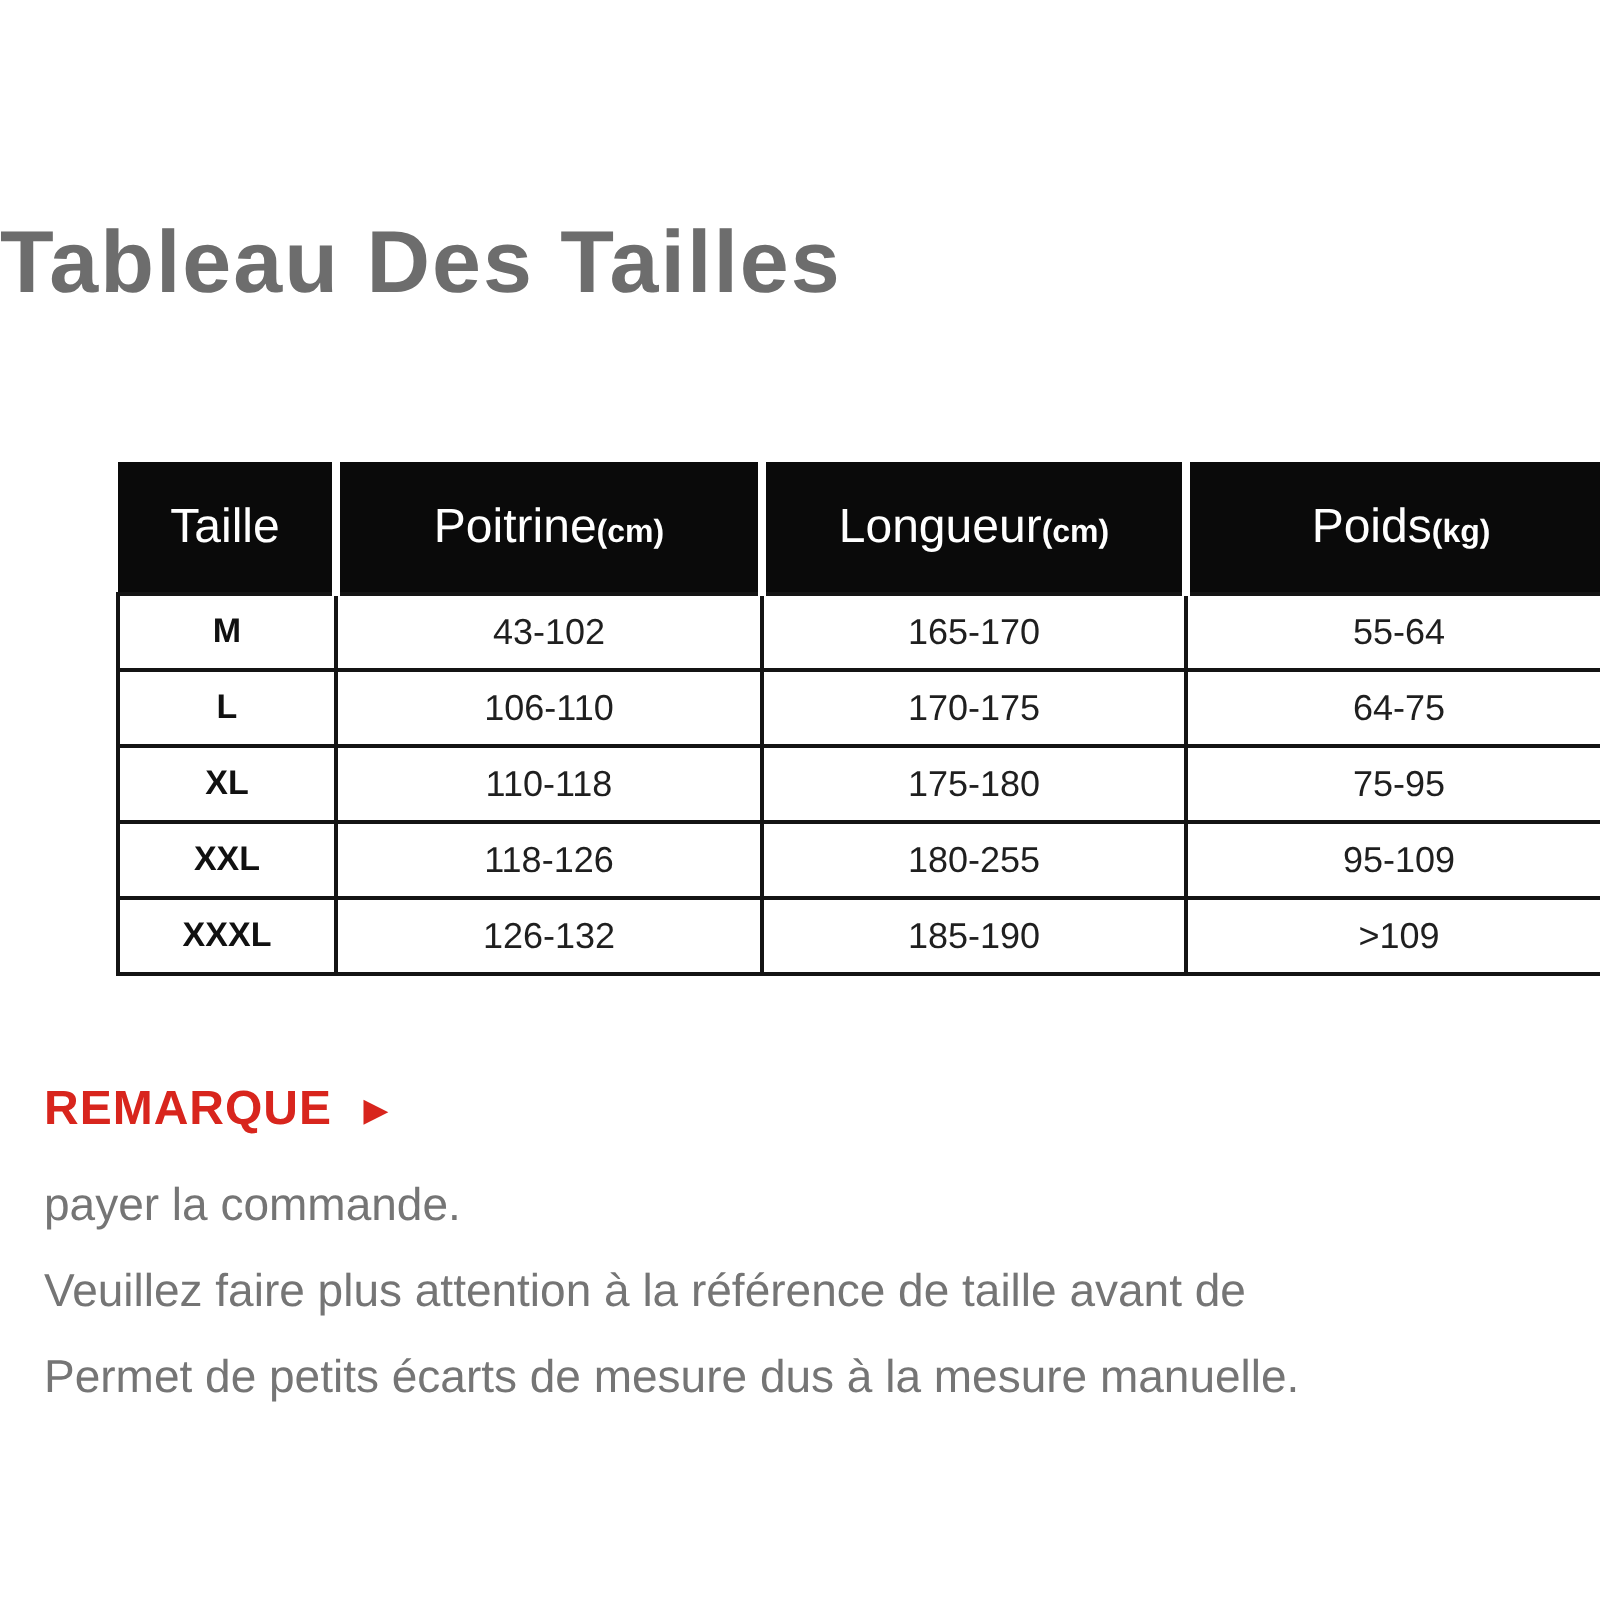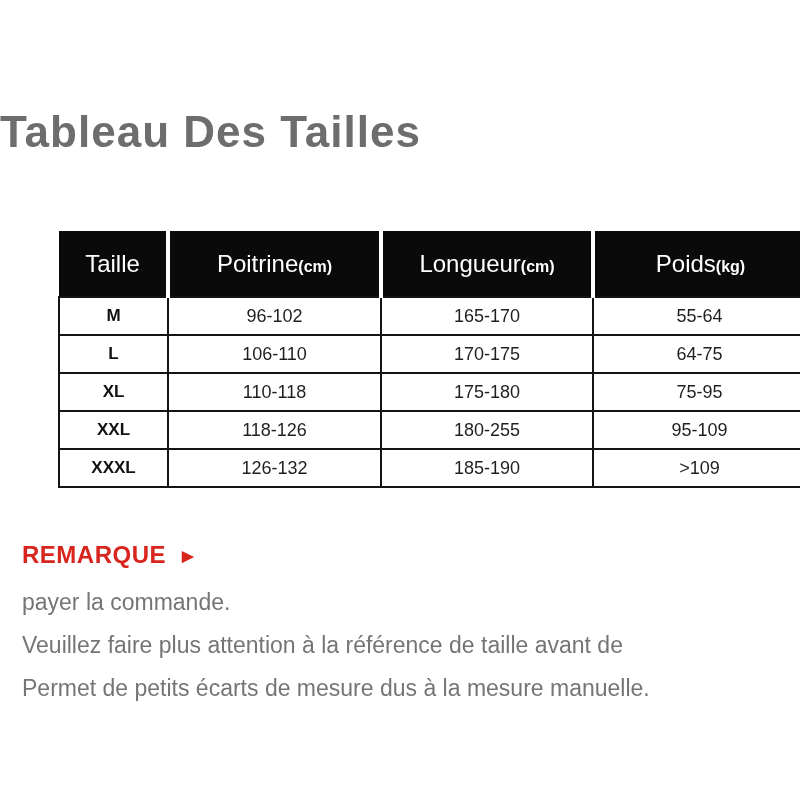--- a/index.html
+++ b/index.html
@@ -119,21 +119,21 @@
       <tr>
         <th><span>Taille</span><span class="unit"></span></th>
         <th><span>Poitrine</span><span class="unit">(cm)</span></th>
         <th><span>Longueur</span><span class="unit">(cm)</span></th>
         <th><span>Poids</span><span class="unit">(kg)</span></th>
       </tr>
     </thead>
     <tbody>
       <tr>
         <td class="size-label">M</td>
-        <td>96-102</td>
+        <td>43-102</td>
         <td>165-170</td>
         <td>55-64</td>
       </tr>
       <tr>
         <td class="size-label">L</td>
         <td>106-110</td>
         <td>170-175</td>
         <td>64-75</td>
       </tr>
       <tr>

